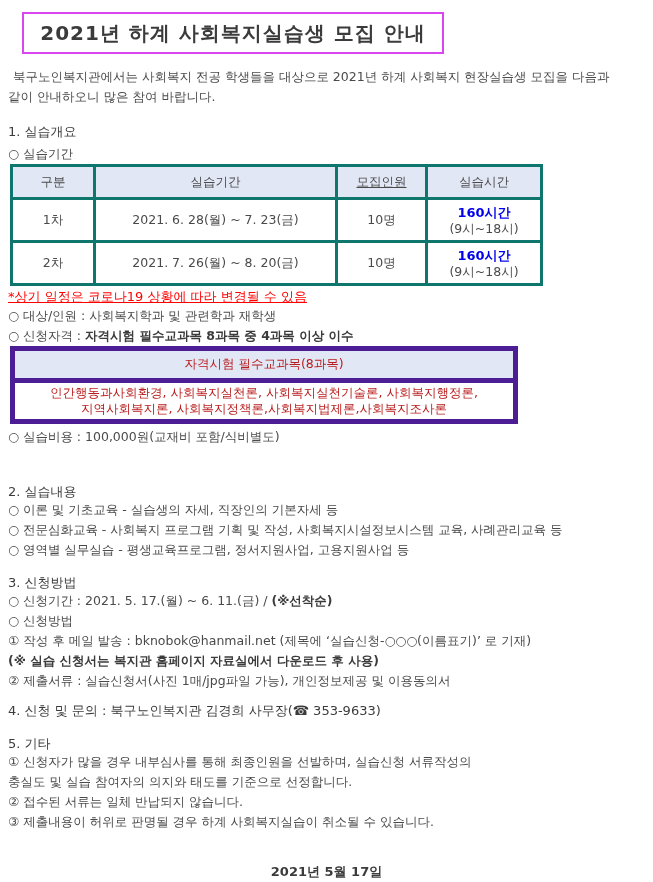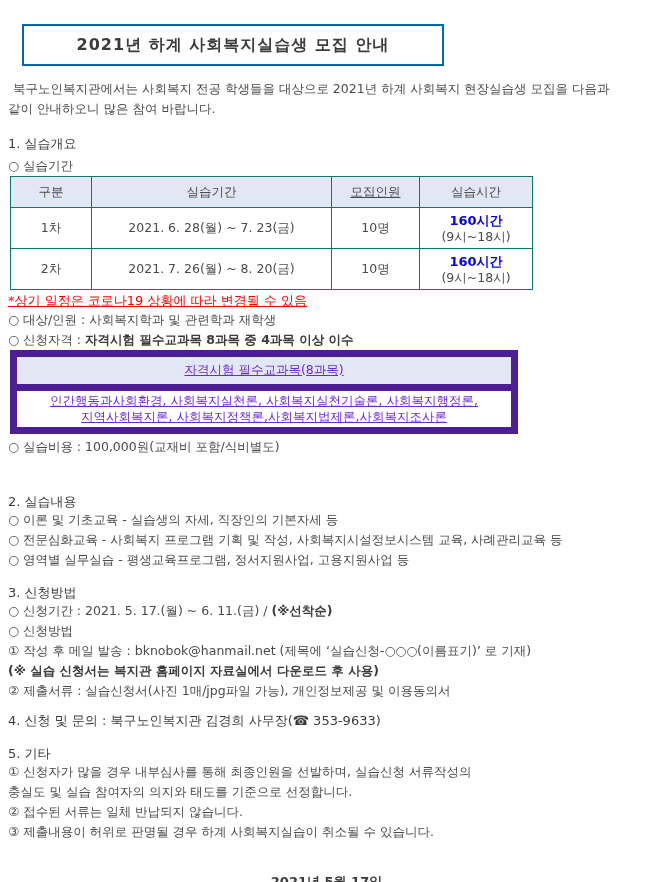--- a/index.html
+++ b/index.html
@@ -8,28 +8,28 @@
     background: #ffffff;
   }
   body {
     width: 653px;
     height: 882px;
     font-family: "DejaVu Sans", "Liberation Sans", sans-serif;
     color: #4a4a4a;
     overflow: hidden;
   }
   .title-box {
-    margin: 24px 0 0 22px;
+    margin: 12px 0 0 22px;
     width: 418px;
     height: 38px;
-    border: 2px solid #0369a1;
+    border: 2px solid #d946ef;
     display: flex;
     align-items: center;
     justify-content: center;
-    font-size: 16px;
+    font-size: 20px;
     font-weight: bold;
     color: #3b3b3b;
     letter-spacing: 1px;
     white-space: nowrap;
   }
   .intro {
     margin: 13px 6px 0 8px;
     font-size: 12.5px;
     line-height: 20px;
   }
@@ -57,21 +57,21 @@
   .mt3 { margin-top: 3px; }
   .mt1 { margin-top: 1px; }
 
   table.t1 {
     border-collapse: collapse;
     margin: 0 0 0 10px;
     width: 510px;
     table-layout: fixed;
   }
   .t1 th, .t1 td {
-    border: 1px solid #0f766e;
+    border: 3px solid #0f766e;
     text-align: center;
     font-size: 12.5px;
     font-weight: normal;
     color: #4a4a4a;
   }
   .t1 th { background: #e2e7f6; height: 28px; }
   .t1 td { height: 38px; }
   .w-div { width: 78px; }
   .w-per { width: 237px; }
   .w-cap { width: 85px; text-decoration: underline; }
@@ -93,21 +93,21 @@
     text-decoration: underline;
     line-height: 17px;
   }
 
   table.t2 {
     border-collapse: collapse;
     margin: 0 0 0 10px;
     width: 508px;
     table-layout: fixed;
   }
-  .t2 th, .t2 td { border: 7px solid #4c1d95; color: #6d28d9; text-decoration: underline; }
+  .t2 th, .t2 td { border: 5px solid #4c1d95; color: #b91c1c; }
   .t2 th {
     background: #e2e7f6;
     height: 25px;
     font-size: 12.5px;
     font-weight: normal;
   }
   .t2 td {
     text-align: center;
     font-size: 12.5px;
     line-height: 16px;

